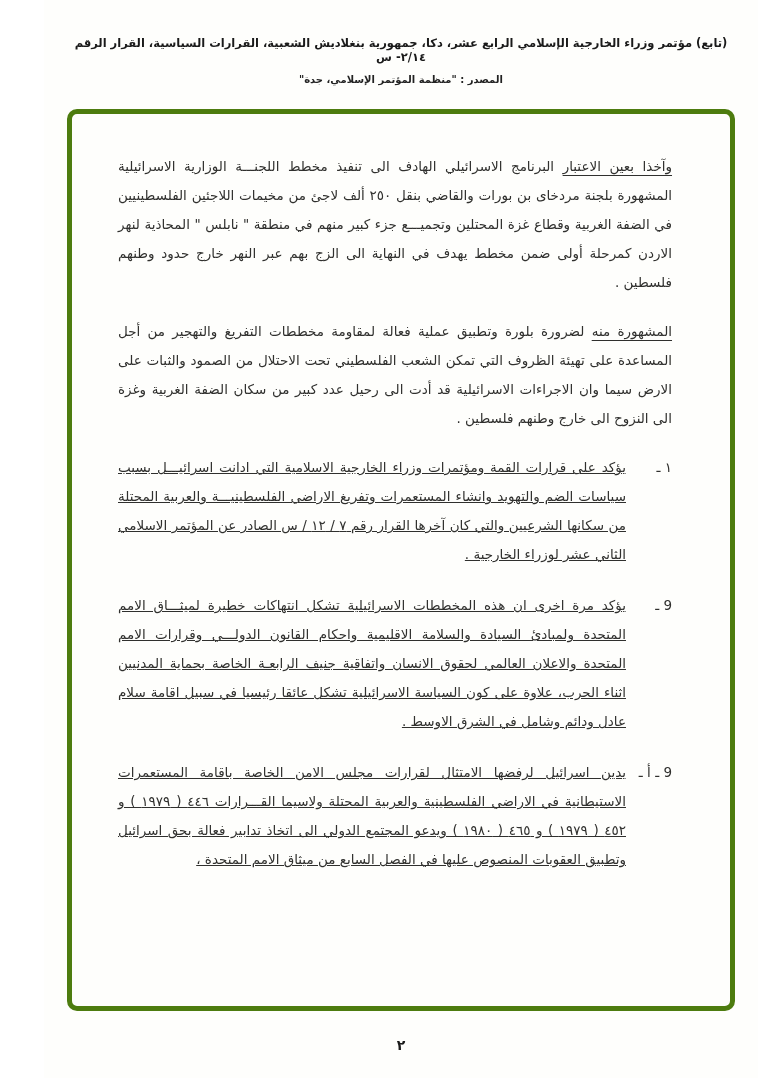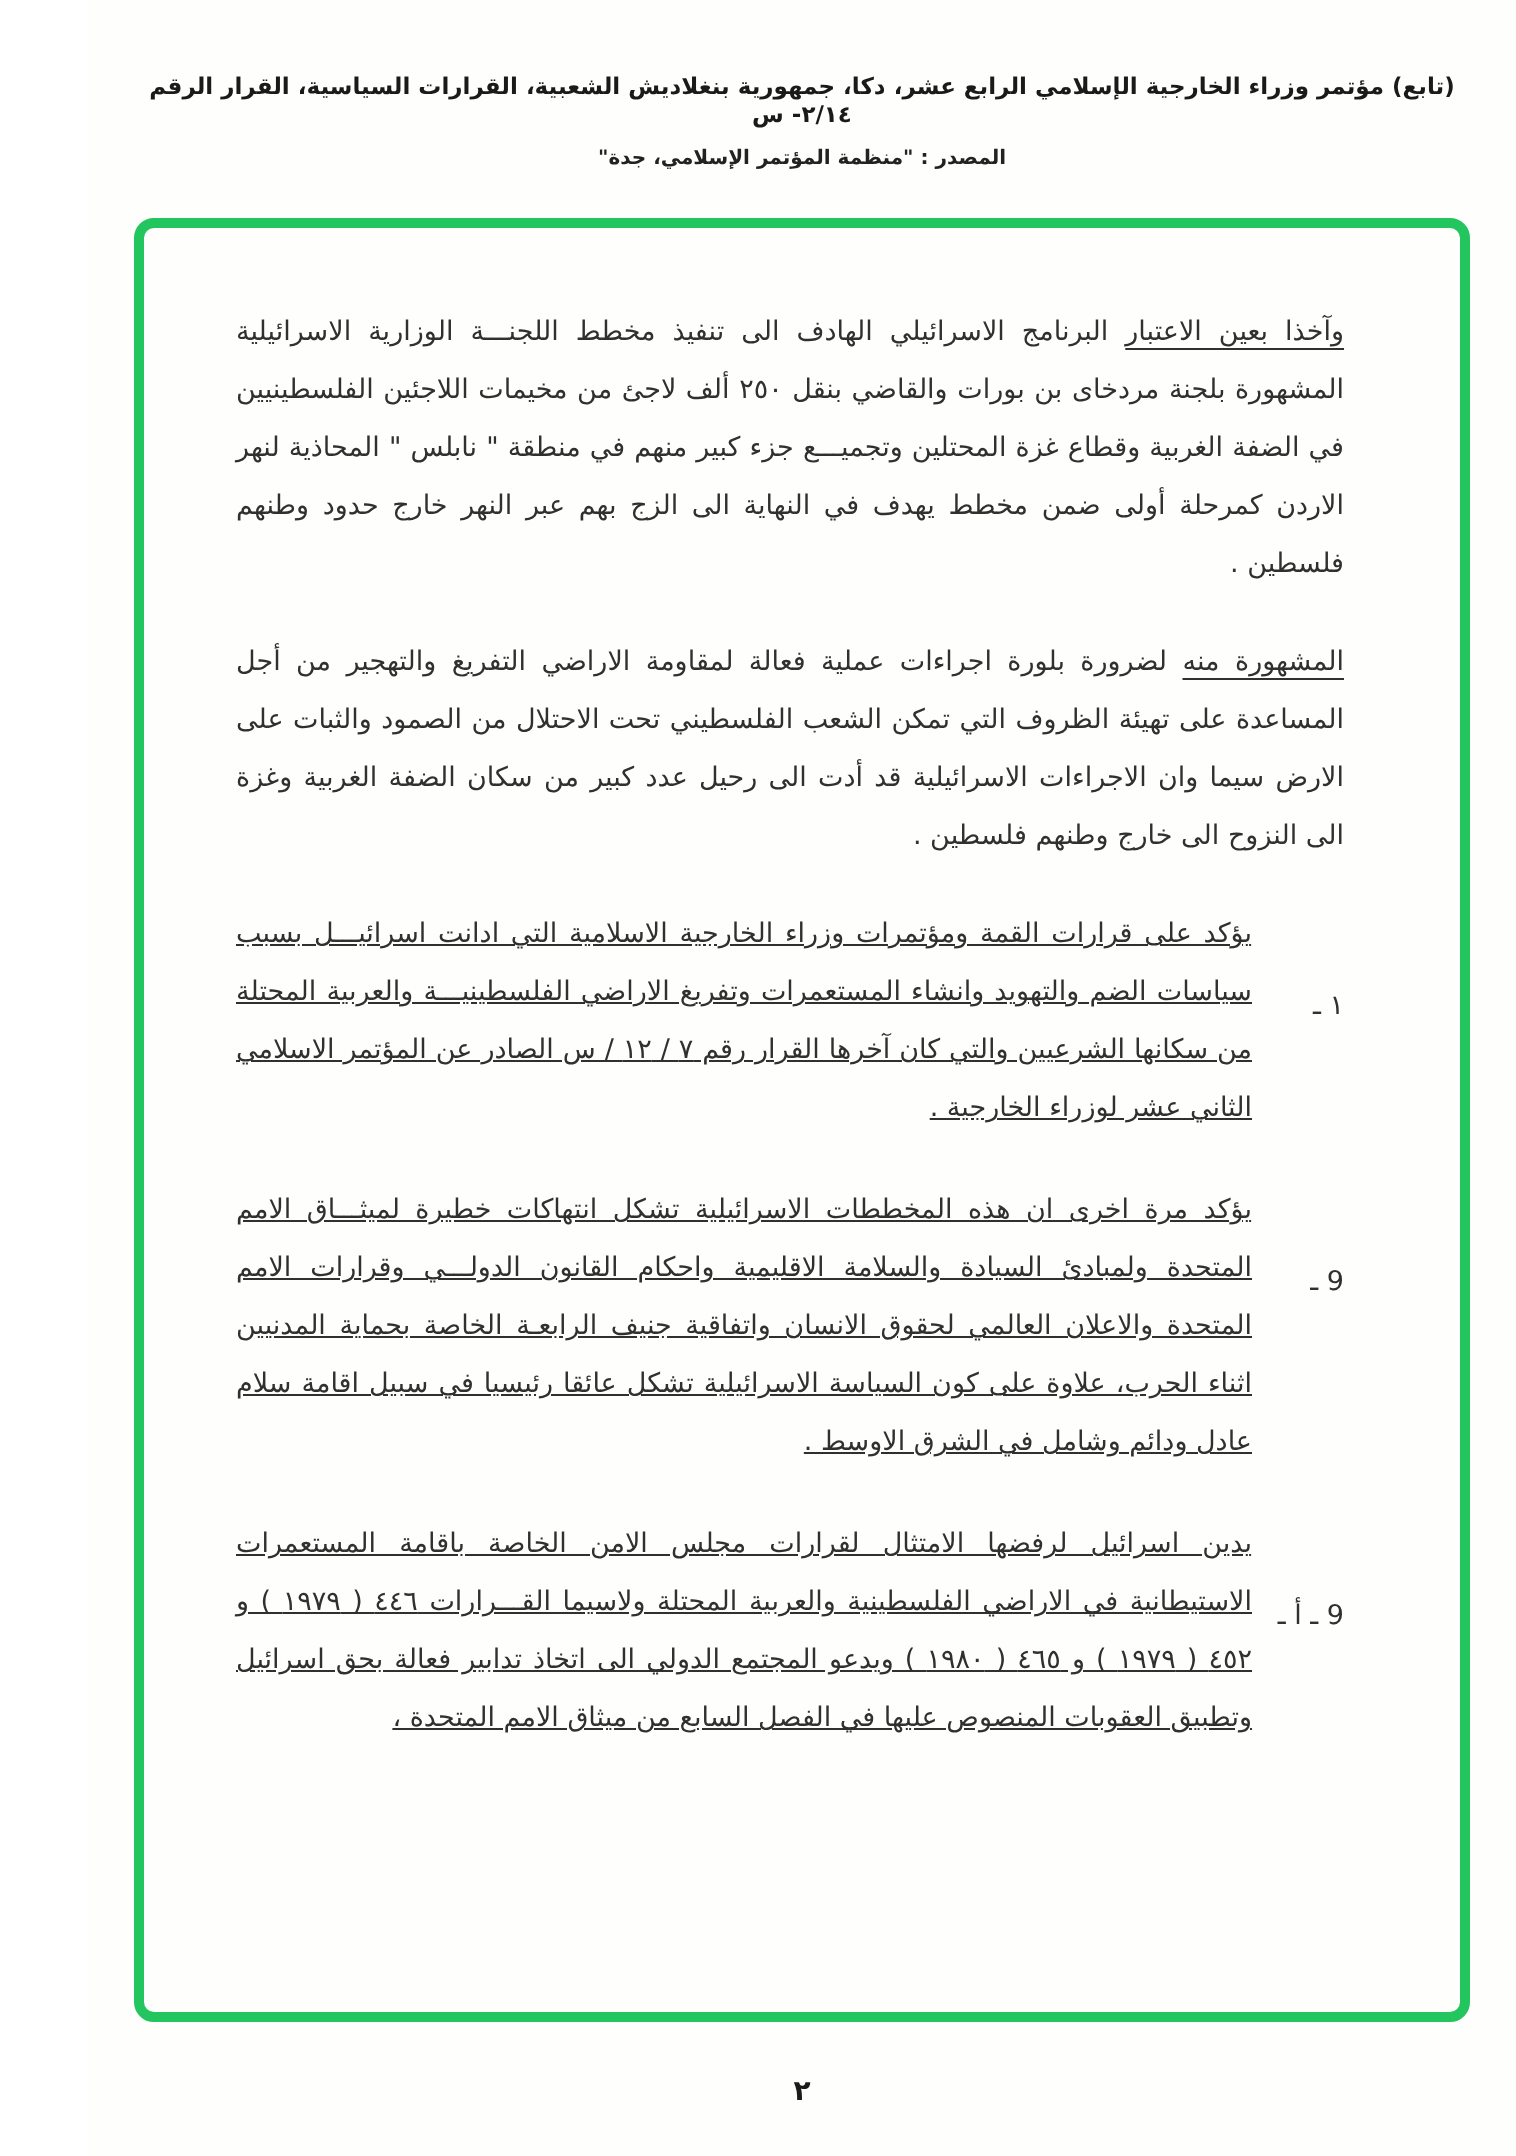--- a/index.html
+++ b/index.html
@@ -31,21 +31,21 @@
     margin-top: 10px;
     font-size: 10px;
     font-weight: bold;
     color: #222222;
   }
   .doc-frame {
     box-sizing: border-box;
     margin: 24px auto 0 auto;
     width: 668px;
     height: 902px;
-    border: 5px solid #22c55e;
+    border: 5px solid #4d7c0f;
     border-radius: 10px;
     padding: 38px 58px 20px 46px;
     background: #fefefc;
     overflow: hidden;
   }
   .doc-body {
     color: #30302e;
     font-size: 13.5px;
     line-height: 2.15;
     text-align: justify;
@@ -59,21 +59,20 @@
   }
   .numbered-item {
     display: flex;
     gap: 12px;
     margin: 0 0 22px 0;
   }
   .item-number {
     flex: 0 0 auto;
     white-space: nowrap;
     min-width: 34px;
-    margin-top: 36px;
   }
   .item-text {
     flex: 1 1 auto;
     text-align: justify;
     text-decoration: underline;
   }
   .footer {
     position: absolute;
     bottom: 24px;
     left: 0;
@@ -97,21 +96,21 @@
   </div>
 
   <div class="doc-frame">
     <div class="doc-body">
 
       <p class="paragraph">
         <span class="lead-underlined">وآخذا بعين الاعتبار</span><span> البرنامج الاسرائيلي الهادف الى تنفيذ مخطط اللجنـــة الوزارية الاسرائيلية المشهورة بلجنة مردخاى بن بورات والقاضي بنقل ٢٥٠ ألف لاجئ من مخيمات اللاجئين الفلسطينيين في الضفة الغربية وقطاع غزة المحتلين وتجميـــع جزء كبير منهم في منطقة " نابلس " المحاذية لنهر الاردن كمرحلة أولى ضمن مخطط يهدف في النهاية الى الزج بهم عبر النهر خارج حدود وطنهم فلسطين .</span>
       </p>
 
       <p class="paragraph">
-        <span class="lead-underlined">المشهورة منه</span><span> لضرورة بلورة اجراءات عملية فعالة لمقاومة الاراضي التفريغ والتهجير من أجل المساعدة على تهيئة الظروف التي تمكن الشعب الفلسطيني تحت الاحتلال من الصمود والثبات على الارض سيما وان الاجراءات الاسرائيلية قد أدت الى رحيل عدد كبير من سكان الضفة الغربية وغزة الى النزوح الى خارج وطنهم فلسطين .</span>
+        <span class="lead-underlined">المشهورة منه</span><span> لضرورة بلورة وتطبيق عملية فعالة لمقاومة مخططات التفريغ والتهجير من أجل المساعدة على تهيئة الظروف التي تمكن الشعب الفلسطيني تحت الاحتلال من الصمود والثبات على الارض سيما وان الاجراءات الاسرائيلية قد أدت الى رحيل عدد كبير من سكان الضفة الغربية وغزة الى النزوح الى خارج وطنهم فلسطين .</span>
       </p>
 
       <div class="numbered-item">
         <span class="item-number">١ ـ</span>
         <span class="item-text">يؤكد على قرارات القمة ومؤتمرات وزراء الخارجية الاسلامية التي ادانت اسرائيـــل بسبب سياسات الضم والتهويد وانشاء المستعمرات وتفريغ الاراضي الفلسطينيـــة والعربية المحتلة من سكانها الشرعيين والتي كان آخرها القرار رقم ٧ / ١٢ / س الصادر عن المؤتمر الاسلامي الثاني عشر لوزراء الخارجية .</span>
       </div>
 
       <div class="numbered-item">
         <span class="item-number">9 ـ</span>
         <span class="item-text">يؤكد مرة اخرى ان هذه المخططات الاسرائيلية تشكل انتهاكات خطيرة لميثـــاق الامم المتحدة ولمبادئ السيادة والسلامة الاقليمية واحكام القانون الدولـــي وقرارات الامم المتحدة والاعلان العالمي لحقوق الانسان واتفاقية جنيف الرابعـة الخاصة بحماية المدنيين اثناء الحرب، علاوة على كون السياسة الاسرائيلية تشكل عائقا رئيسيا في سبيل اقامة سلام عادل ودائم وشامل في الشرق الاوسط .</span>

